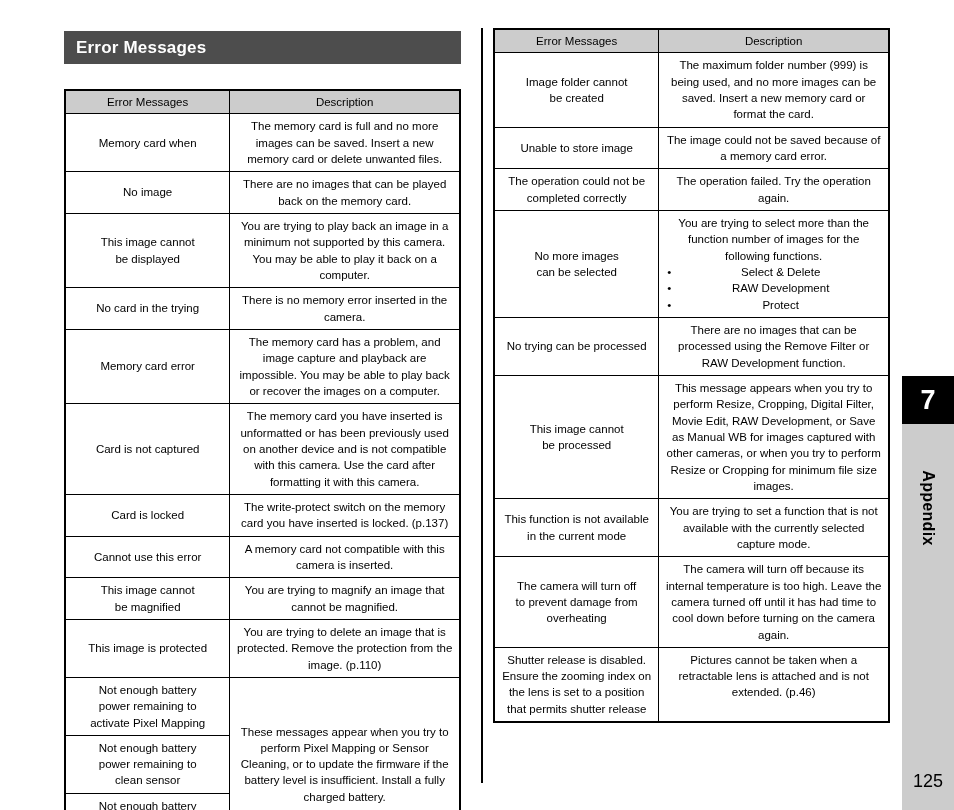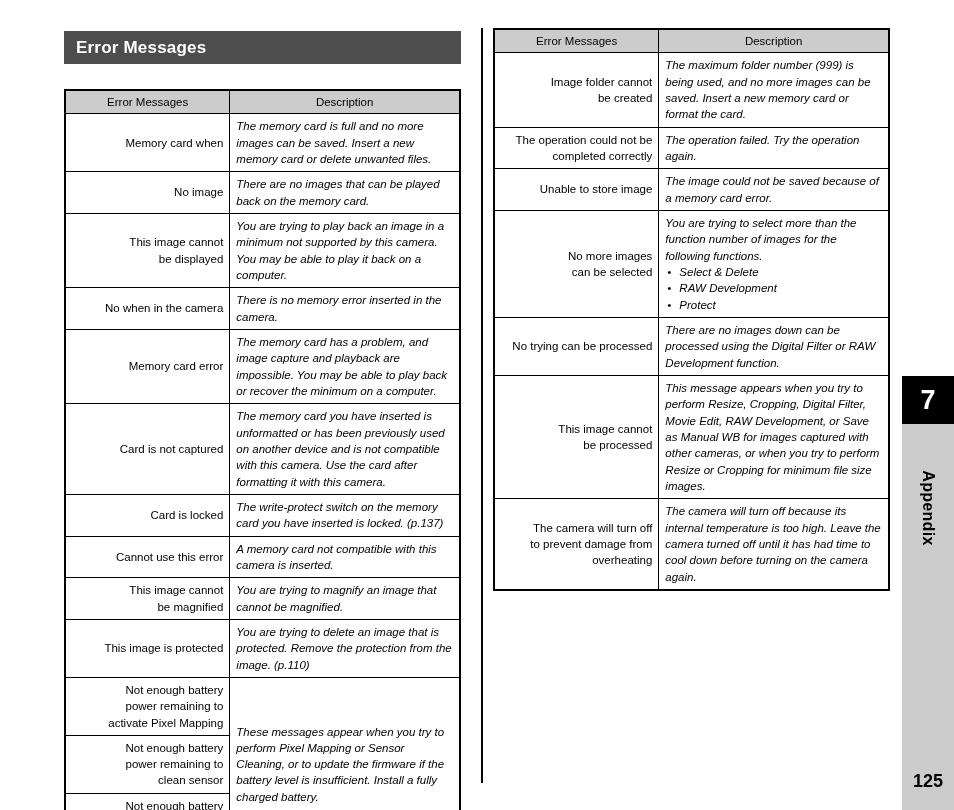--- a/index.html
+++ b/index.html
@@ -82,27 +82,26 @@
     vertical-align: middle;
   }
   table.msg-table th {
     background: #cccccc;
     font-weight: normal;
     text-align: center;
     font-size: 11.5px;
     padding: 3px 4px;
   }
   table.msg-table td.msg-cell {
-    text-align: right;
+    text-align: center;
     vertical-align: middle;
   }
   table.msg-table td.desc-cell {
-    text-align: left;
+    text-align: center;
     vertical-align: top;
-    font-style: italic;
   }
   table.msg-table td.desc-cell.vmid {
     vertical-align: middle;
   }
   col.c-msg { width: 164px; }
   col.c-desc { width: 229px; }
 
   #left-table-wrap { margin-top: 25px; }
 
   .bullet-list {
@@ -161,21 +160,21 @@
     font-weight: bold;
     letter-spacing: 0.3px;
   }
   #page-number {
     position: absolute;
     left: 0;
     bottom: 18px;
     width: 52px;
     text-align: center;
     font-size: 18px;
-    font-weight: bold;
+    font-weight: normal;
   }
 </style>
 </head>
 <body>
 
 <div id="page">
 
   <div id="left-column">
 
     <div id="section-title-bar">
@@ -207,29 +206,29 @@
                 <div>There are no images that can be played back on the memory card.</div>
               </td>
             </tr>
             <tr>
               <td class="msg-cell">This image cannot<br>be displayed</td>
               <td class="desc-cell">
                 <div>You are trying to play back an image in a minimum not supported by this camera. You may be able to play it back on a computer.</div>
               </td>
             </tr>
             <tr>
-              <td class="msg-cell">No when in the camera</td>
+              <td class="msg-cell">No card in the trying</td>
               <td class="desc-cell">
                 <div>There is no memory error inserted in the camera.</div>
               </td>
             </tr>
             <tr>
               <td class="msg-cell">Memory card error</td>
               <td class="desc-cell">
-                <div>The memory card has a problem, and image capture and playback are impossible. You may be able to play back or recover the minimum on a computer.</div>
+                <div>The memory card has a problem, and image capture and playback are impossible. You may be able to play back or recover the images on a computer.</div>
               </td>
             </tr>
             <tr>
               <td class="msg-cell">Card is not captured</td>
               <td class="desc-cell">
                 <div>The memory card you have inserted is unformatted or has been previously used on another device and is not compatible with this camera. Use the card after formatting it with this camera.</div>
               </td>
             </tr>
             <tr>
               <td class="msg-cell">Card is locked</td>
@@ -287,58 +286,70 @@
         </tr>
       </thead>
       <tbody id="right-tbody">
           <tr>
             <td class="msg-cell">Image folder cannot<br>be created</td>
             <td class="desc-cell">
               <div>The maximum folder number (999) is being used, and no more images can be saved. Insert a new memory card or format the card.</div>
             </td>
           </tr>
           <tr>
+            <td class="msg-cell">Unable to store image</td>
+            <td class="desc-cell">
+              <div>The image could not be saved because of a memory card error.</div>
+            </td>
+          </tr>
+          <tr>
             <td class="msg-cell">The operation could not be<br>completed correctly</td>
             <td class="desc-cell">
               <div>The operation failed. Try the operation again.</div>
-            </td>
-          </tr>
-          <tr>
-            <td class="msg-cell">Unable to store image</td>
-            <td class="desc-cell">
-              <div>The image could not be saved because of a memory card error.</div>
             </td>
           </tr>
           <tr>
             <td class="msg-cell">No more images<br>can be selected</td>
             <td class="desc-cell">
               <div>You are trying to select more than the function number of images for the following functions.</div>
               <ul class="bullet-list">
                 <li><span class="bullet-dot">•</span>Select &amp; Delete</li>
                 <li><span class="bullet-dot">•</span>RAW Development</li>
                 <li><span class="bullet-dot">•</span>Protect</li>
               </ul>
             </td>
           </tr>
           <tr>
             <td class="msg-cell">No trying can be processed</td>
             <td class="desc-cell">
-              <div>There are no images down can be processed using the Digital Filter or RAW Development function.</div>
+              <div>There are no images that can be processed using the Remove Filter or RAW Development function.</div>
             </td>
           </tr>
           <tr>
             <td class="msg-cell">This image cannot<br>be processed</td>
             <td class="desc-cell">
               <div>This message appears when you try to perform Resize, Cropping, Digital Filter, Movie Edit, RAW Development, or Save as Manual WB for images captured with other cameras, or when you try to perform Resize or Cropping for minimum file size images.</div>
             </td>
           </tr>
           <tr>
+            <td class="msg-cell">This function is not available<br>in the current mode</td>
+            <td class="desc-cell">
+              <div>You are trying to set a function that is not available with the currently selected capture mode.</div>
+            </td>
+          </tr>
+          <tr>
             <td class="msg-cell">The camera will turn off<br>to prevent damage from<br>overheating</td>
             <td class="desc-cell">
               <div>The camera will turn off because its internal temperature is too high. Leave the camera turned off until it has had time to cool down before turning on the camera again.</div>
+            </td>
+          </tr>
+          <tr>
+            <td class="msg-cell">Shutter release is disabled.<br>Ensure the zooming index on<br>the lens is set to a position<br>that permits shutter release</td>
+            <td class="desc-cell">
+              <div>Pictures cannot be taken when a retractable lens is attached and is not extended. (p.46)</div>
             </td>
           </tr>
         </tbody>
     </table>
   </div>
 
   <div id="chapter-tab">
     <div id="chapter-number-box">
       <span>7</span>
     </div>

